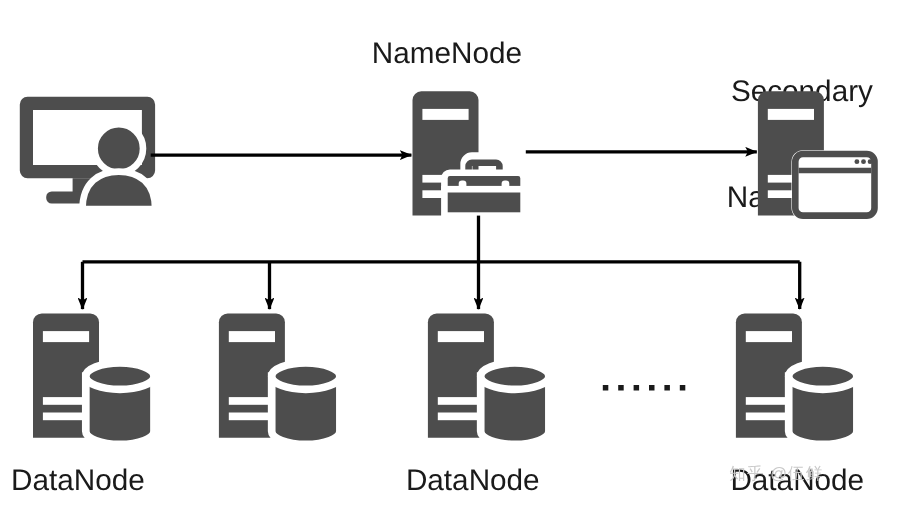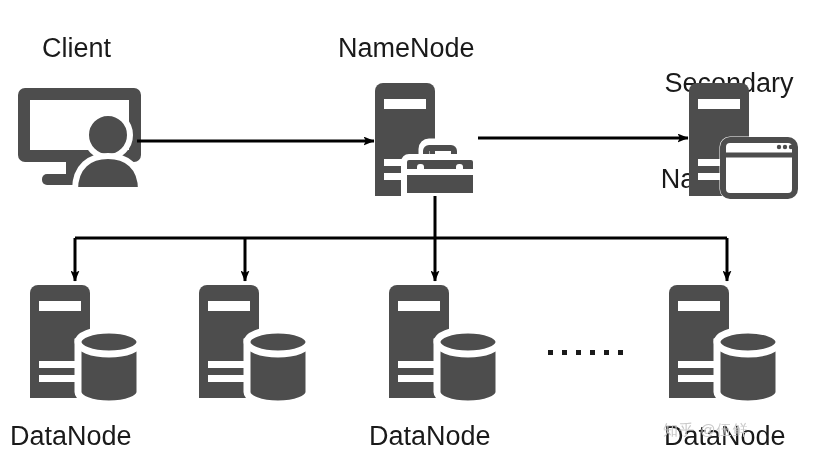--- a/index.html
+++ b/index.html
@@ -54,21 +54,20 @@
     width: 5px;
     height: 5px;
     background: #1a1a1a;
   }
 </style>
 </head>
 <body>
 
 <div id="diagram-root">
 
-  <div class="node-label" style="left:42px; top:32px;">Client</div>
 
   <div class="node-label" style="left:338px; top:32px;">NameNode</div>
 
   <div class="node-label two-line" style="left:649px; top:3px; width:160px;">
     <div>Secondary</div>
     <div>NameNode</div>
   </div>
 
   <div class="node-label" style="left:10px; top:420px;">DataNode</div>
 

